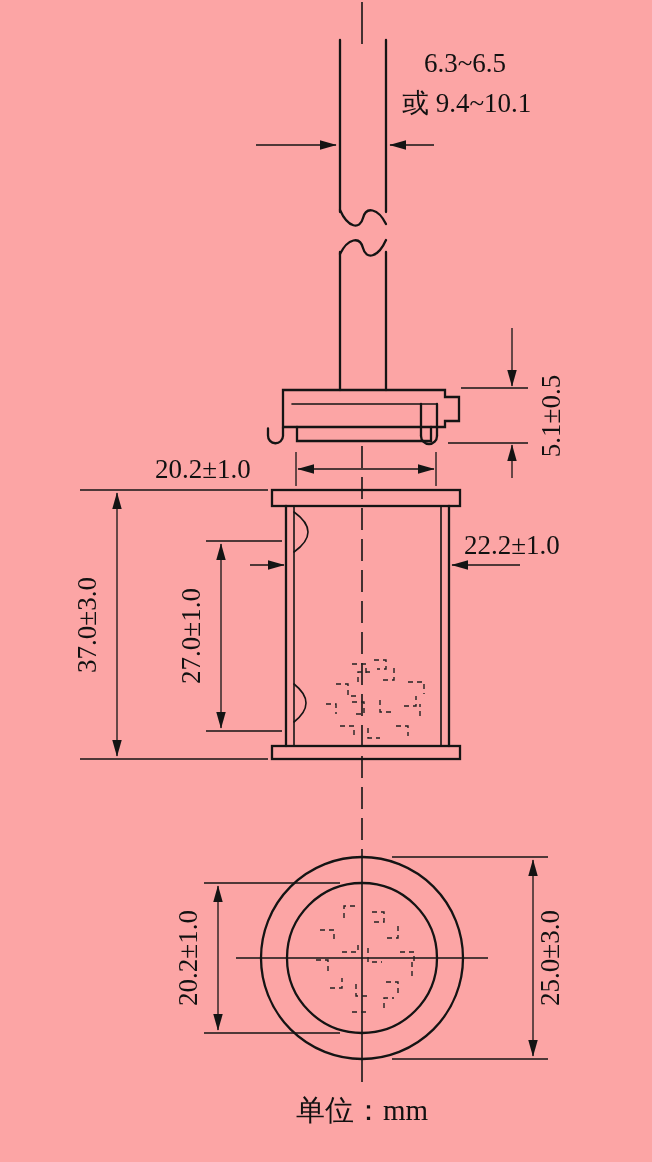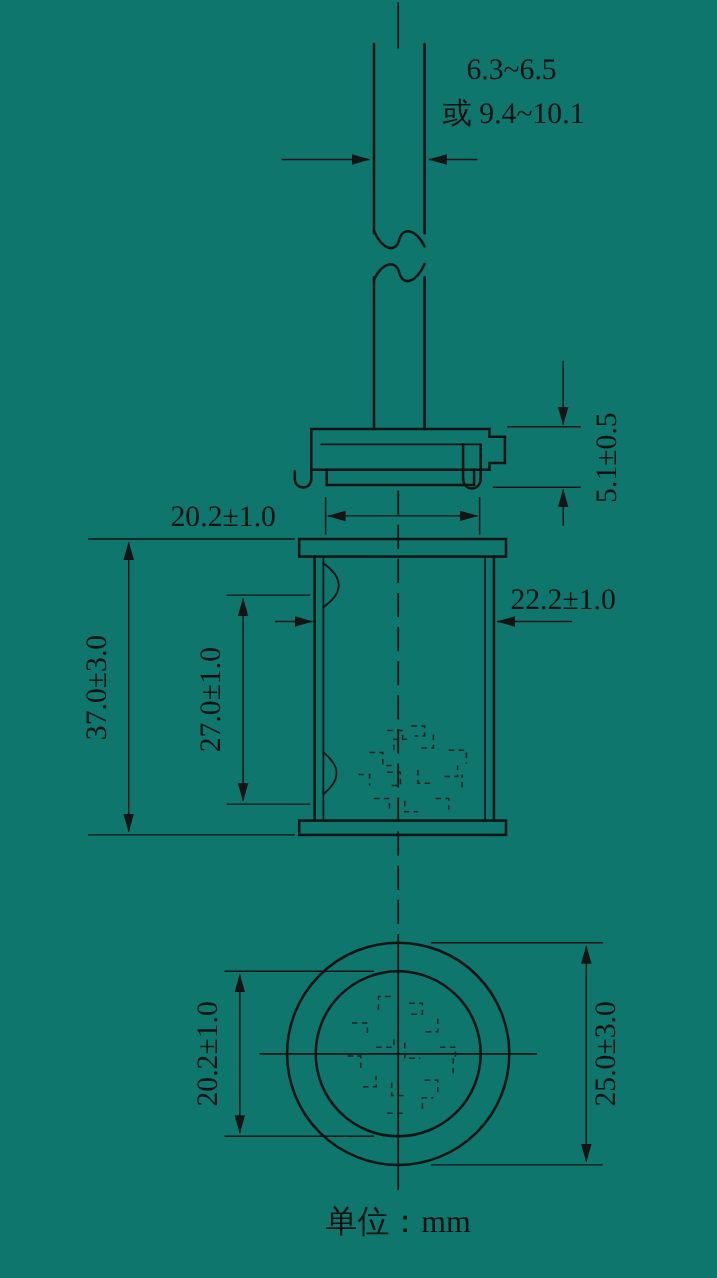--- a/index.html
+++ b/index.html
@@ -1,16 +1,16 @@
 <!DOCTYPE html>
 <html><head>
 <meta charset="utf-8">
 <style>
   html,body{margin:0;padding:0;background:#ffffff;}
-  .stage{position:relative;width:652px;height:1162px;background:#0f766e;overflow:hidden;}
+  .stage{position:relative;width:652px;height:1162px;background:#fca5a5;overflow:hidden;}
   svg{display:block;}
   .ol{fill:none;stroke:#141414;stroke-width:2.3;stroke-linecap:round;}
   .thin{fill:none;stroke:#141414;stroke-width:1.6;stroke-linecap:round;}
   .dim{fill:none;stroke:#141414;stroke-width:1.3;stroke-linecap:butt;}
   .cl{fill:none;stroke:#141414;stroke-width:1.6;}
   .spk{fill:none;stroke:#222222;stroke-width:1.4;stroke-dasharray:5 4;}
   .dimtxt{font-family:"Liberation Serif","DejaVu Serif",serif;font-size:27px;fill:#111111;}
   .unittxt{font-family:"Liberation Serif","DejaVu Serif",serif;font-size:29px;fill:#111111;}
 </style>
 </head>

